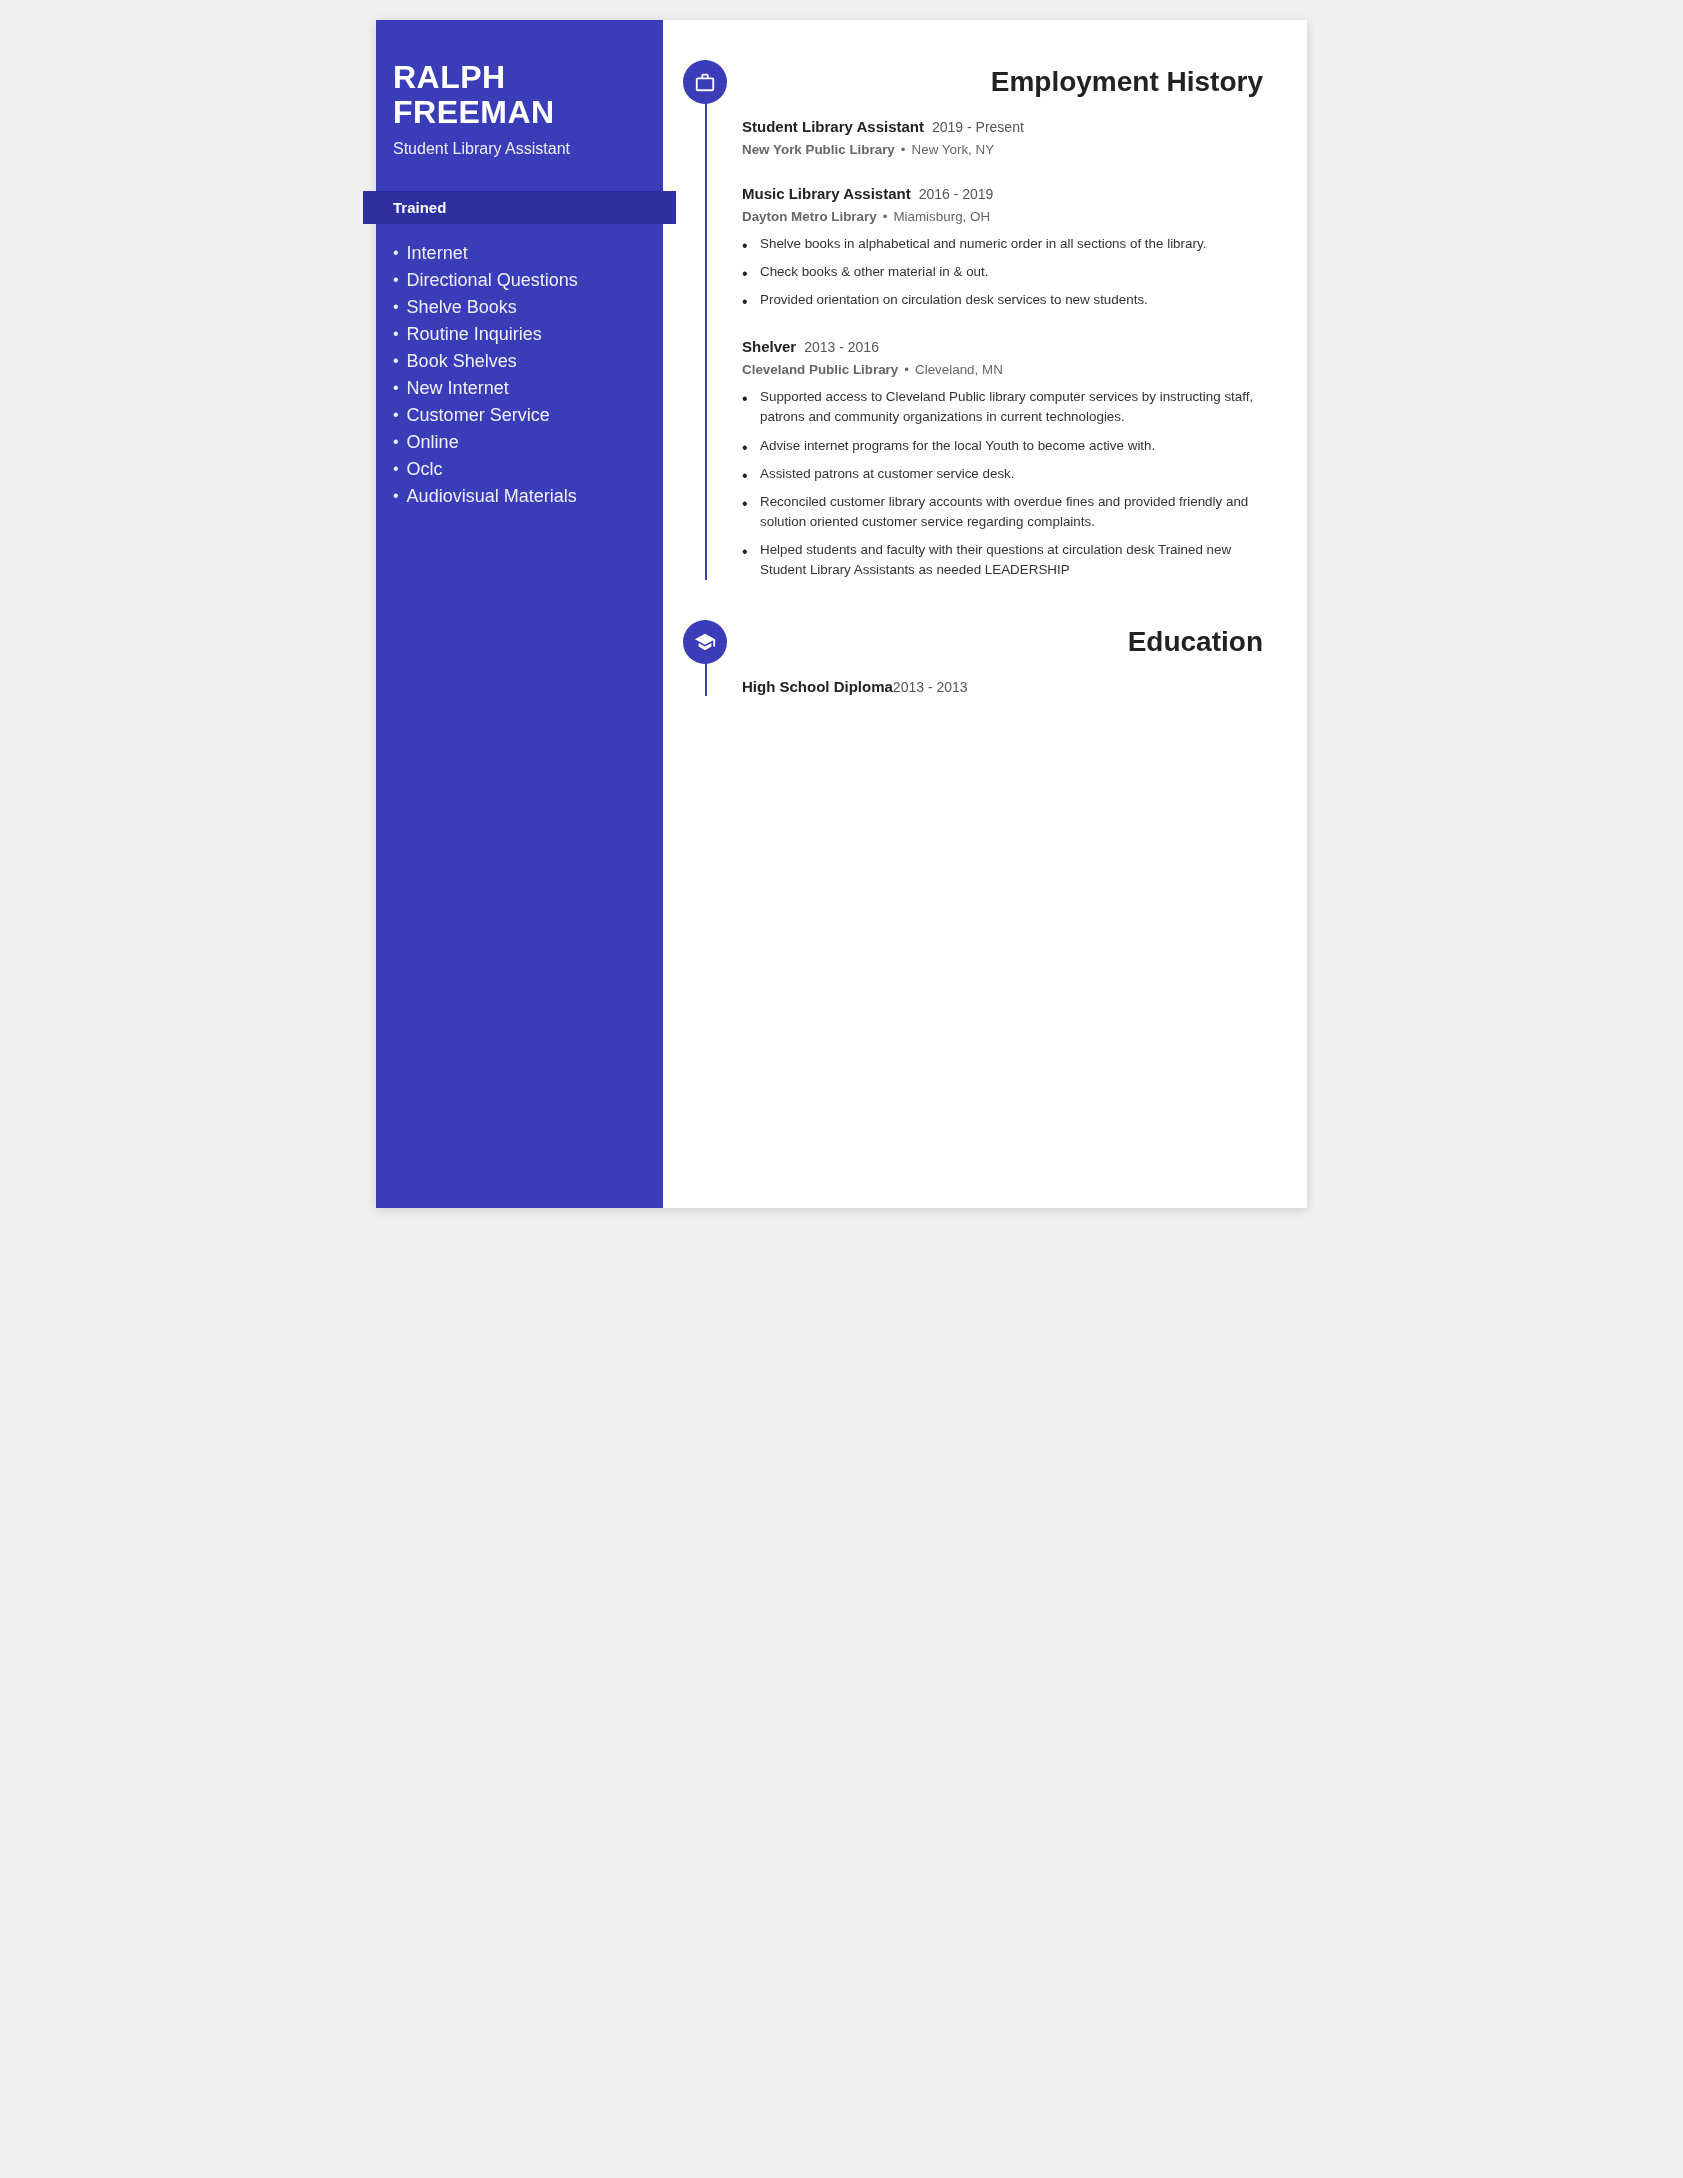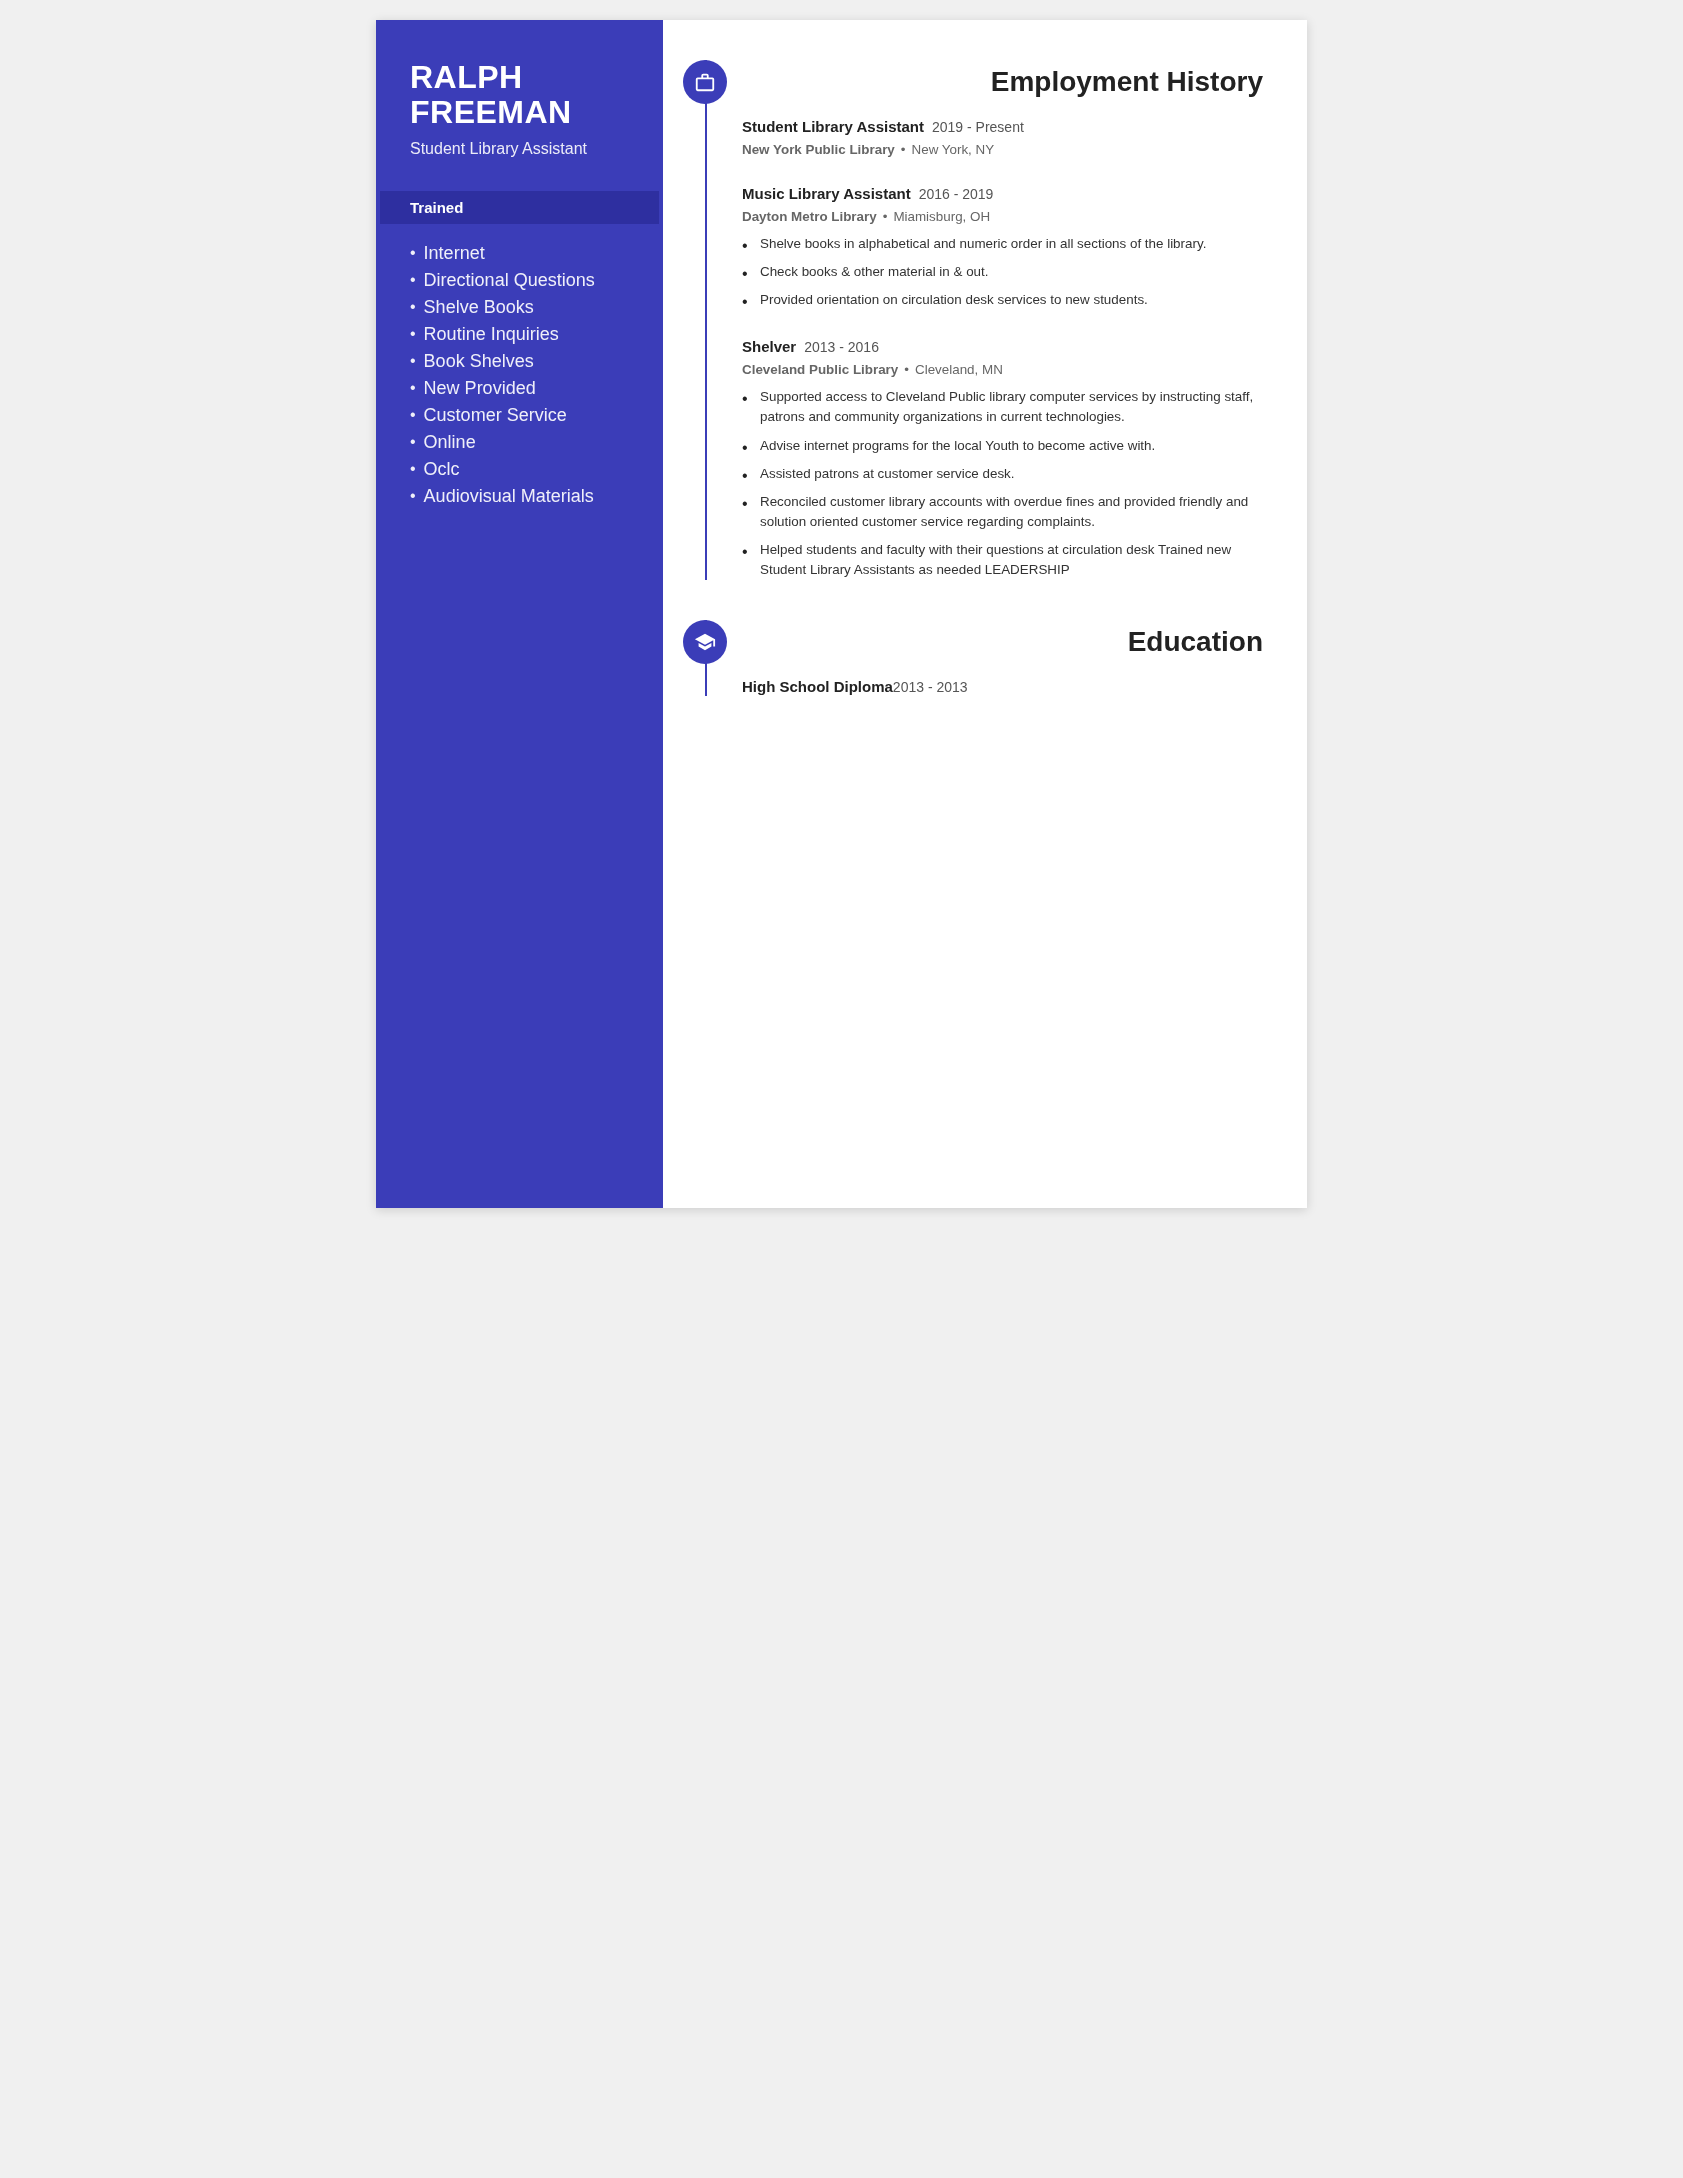--- a/index.html
+++ b/index.html
@@ -18,21 +18,21 @@
       background: #fff;
       display: flex;
       box-shadow: 0 2px 10px rgba(0,0,0,0.15);
     }
     
     .sidebar {
       width: 287px;
       min-width: 287px;
       background: #3b3db8;
       color: #fff;
-      padding: 40px 34px;
+      padding: 40px 17px;
       flex-shrink: 0;
     }
     .sidebar-name {
       font-size: 32px;
       font-weight: 900;
       line-height: 1.1;
       margin-bottom: 8px;
       letter-spacing: 0.5px;
     }
     .sidebar-title {
@@ -200,21 +200,21 @@
 
     <div class="sidebar-section">
       <div class="sidebar-section-header">Trained</div>
       <ul class="skills-list">
 
       <li>Internet</li>
           <li>Directional Questions</li>
           <li>Shelve Books</li>
           <li>Routine Inquiries</li>
           <li>Book Shelves</li>
-          <li>New Provided</li>
+          <li>New Internet</li>
           <li>Customer Service</li>
           <li>Online</li>
           <li>Oclc</li>
           <li>Audiovisual Materials</li>
         </ul>
     </div>
   </div>
 
   <div class="main">
 

